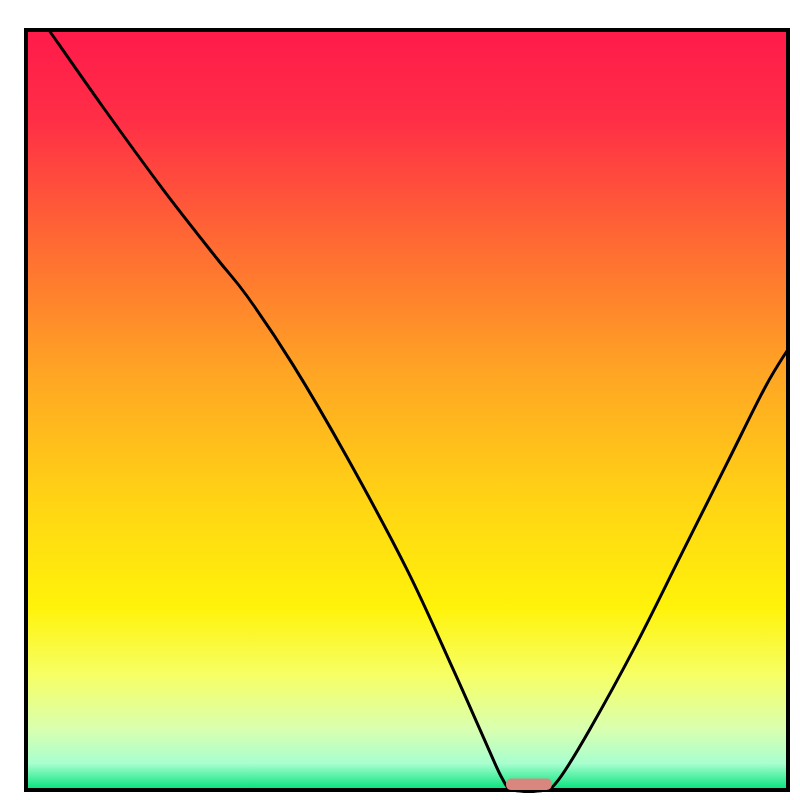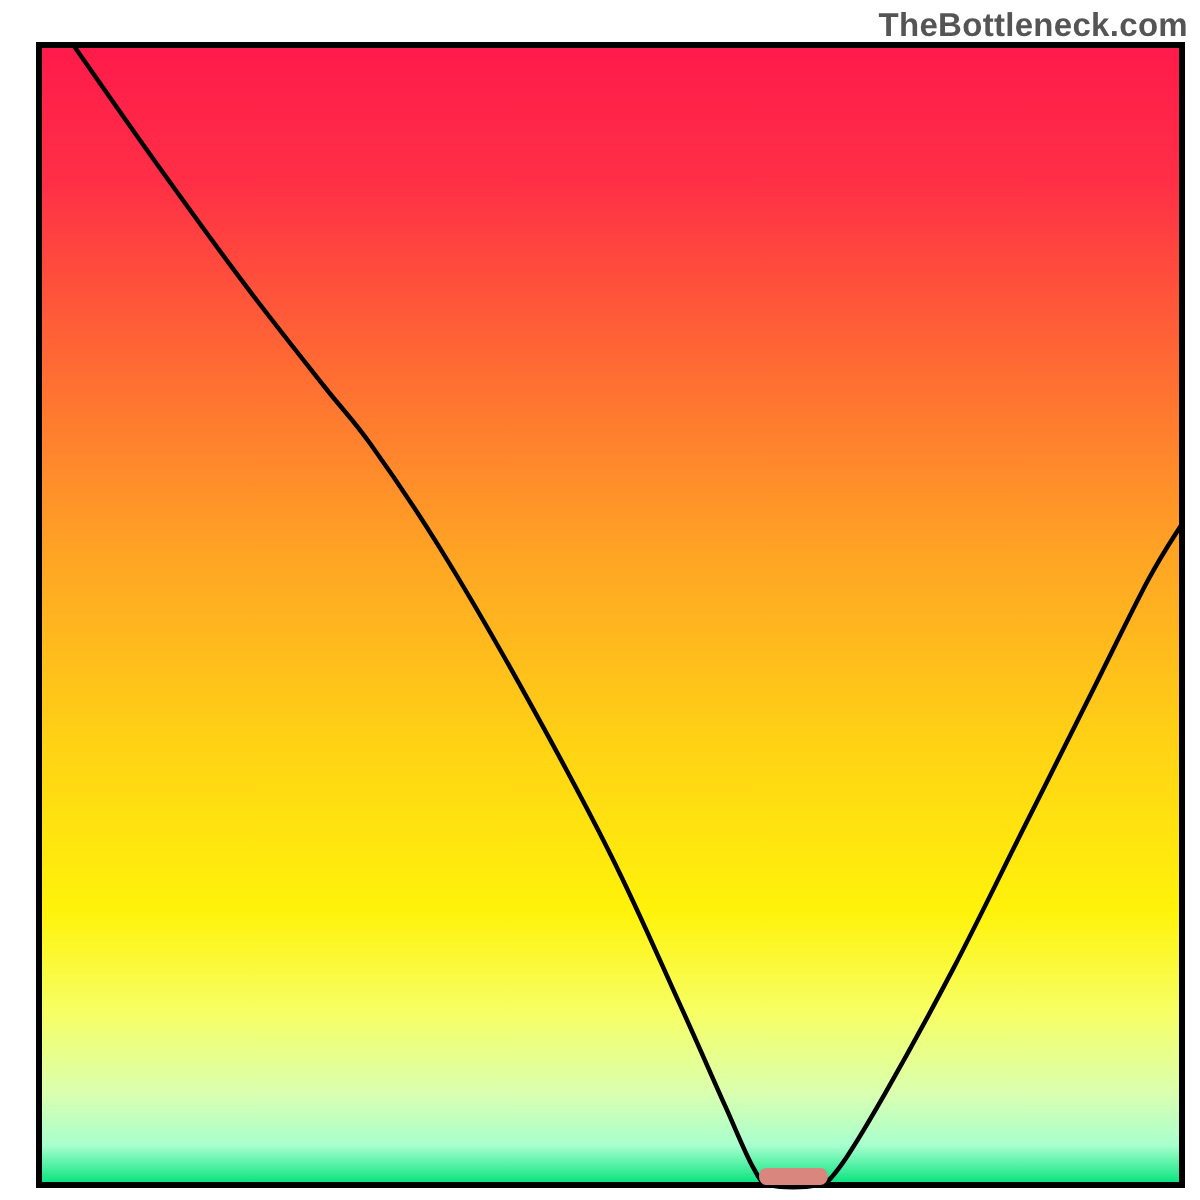--- a/index.html
+++ b/index.html
@@ -30,21 +30,20 @@
     top: 0;
     left: 0;
     width: 800px;
     height: 800px;
   }
 </style>
 </head>
 <body>
 
 <div class="canvas">
-  <div class="watermark">TheBottleneck.com</div>
   <svg class="plot" viewBox="0 0 800 800">
     <defs>
       <linearGradient id="bg-grad" x1="0" y1="0" x2="0" y2="1">
           <stop offset="0.00%" stop-color="#ff1a4b"></stop>
           <stop offset="12.00%" stop-color="#ff2f46"></stop>
           <stop offset="28.00%" stop-color="#ff6a33"></stop>
           <stop offset="45.00%" stop-color="#ffa524"></stop>
           <stop offset="62.00%" stop-color="#ffd414"></stop>
           <stop offset="76.00%" stop-color="#fff30a"></stop>
           <stop offset="85.00%" stop-color="#f6ff66"></stop>

